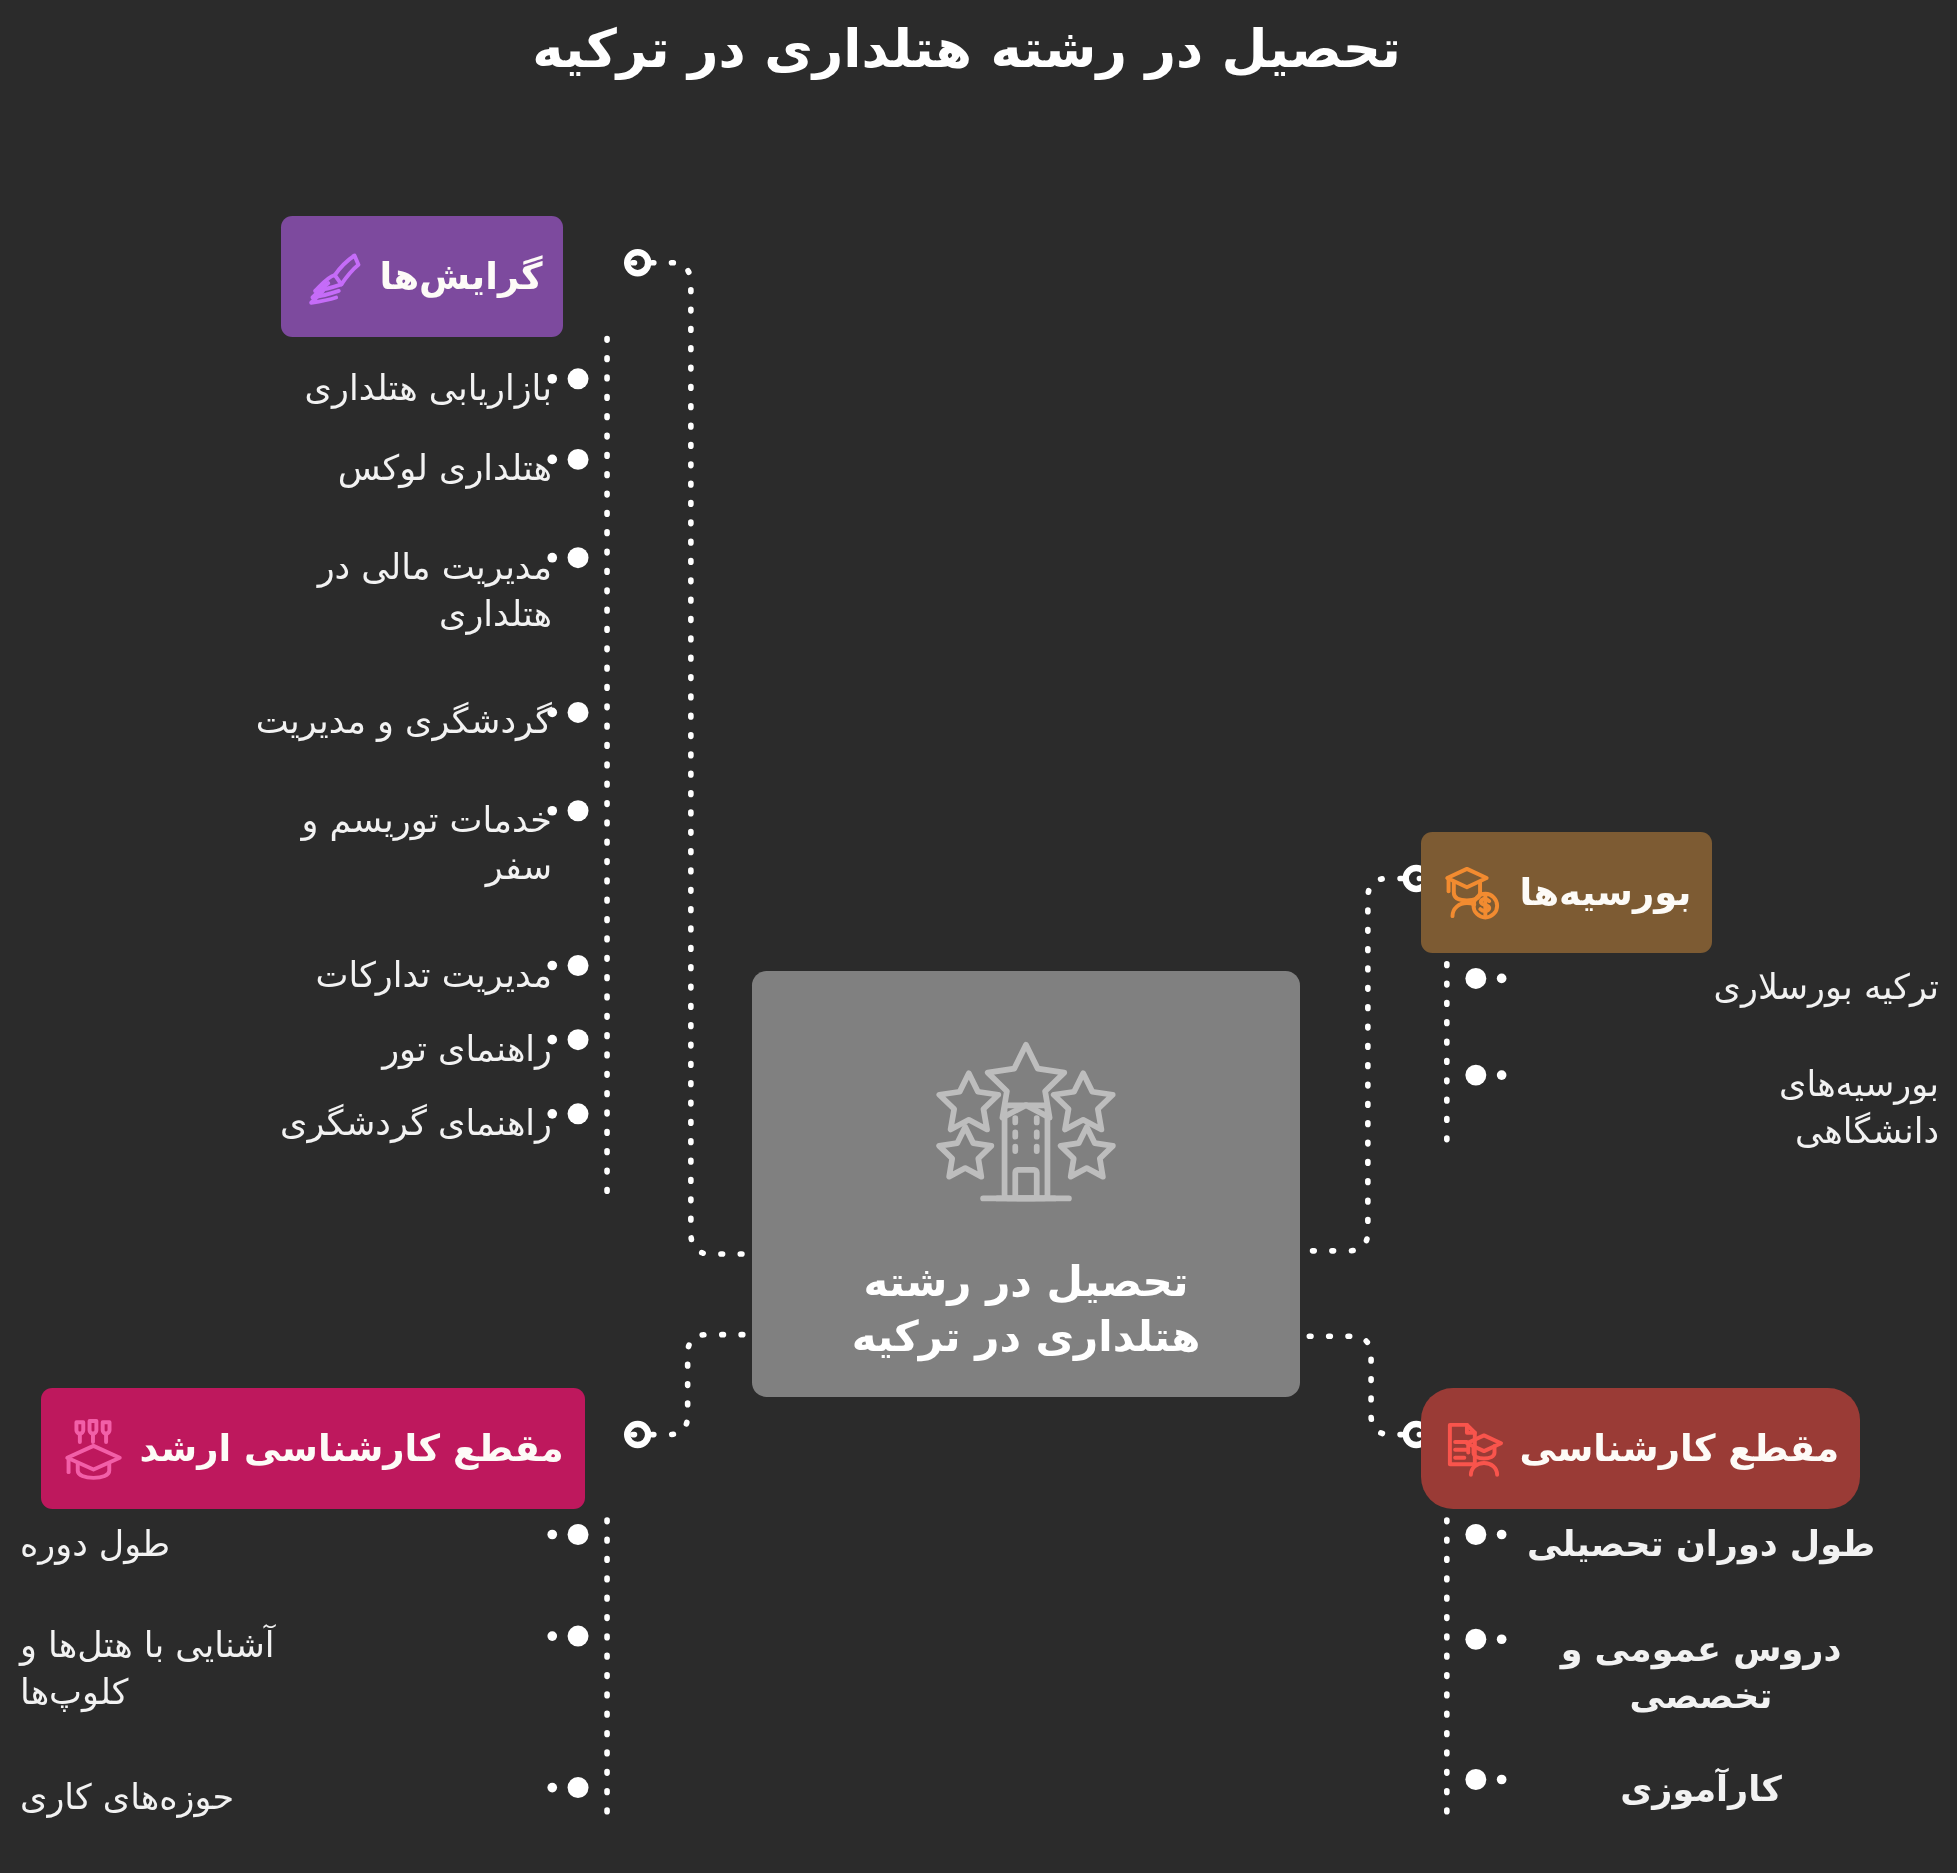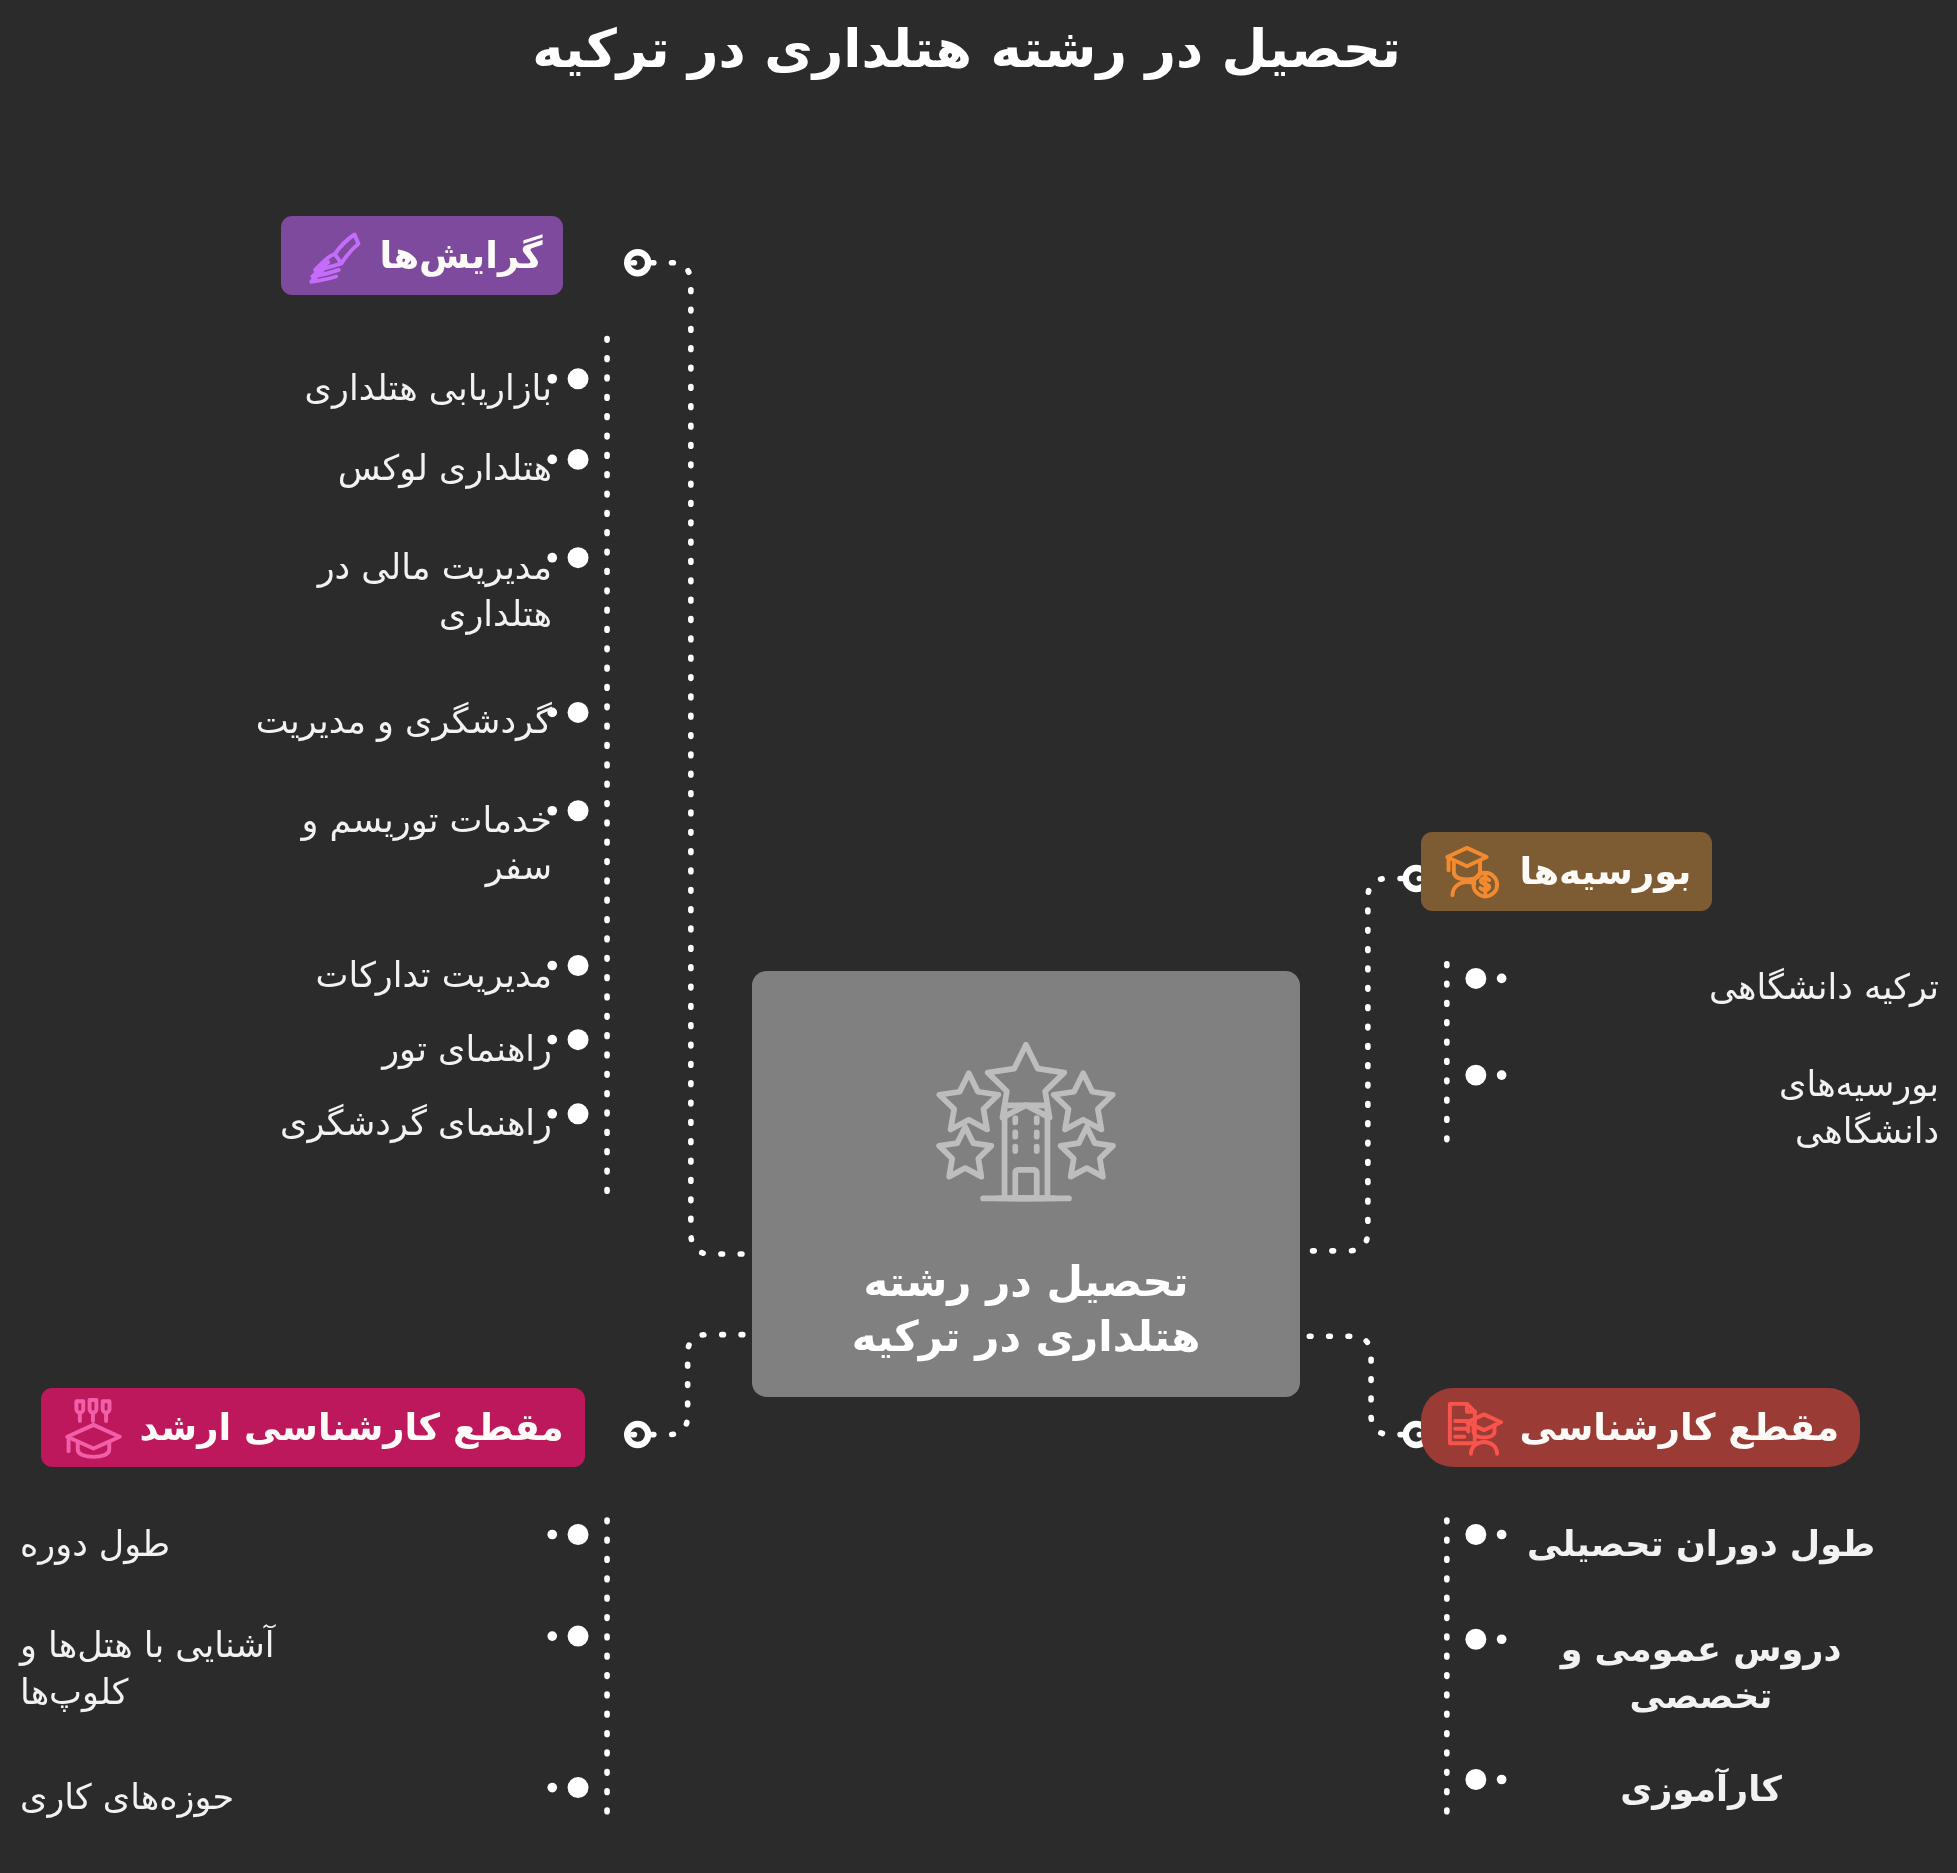--- a/index.html
+++ b/index.html
@@ -40,21 +40,21 @@
     font-size:42px;font-weight:bold;line-height:1.32;text-align:center;
     color:#ffffff;direction:rtl;width:484px;
   }
 
   
   .pill{
     position:absolute;
     border-radius:11.3px;
     display:flex;align-items:center;
     padding:0 21px;
-    height:79px;
+    height:121px;
     box-sizing:border-box;
     direction:rtl;
     gap:14.5px;
   }
   .pill .pill-label{
     font-size:37px;font-weight:bold;color:#fdfbf7;white-space:nowrap;
   }
   .pill .pill-icon{width:63px;height:63px;flex:0 0 63px;display:block;}
 
   #pill-majors{ left:293px; top:216px; background:#7d4a9e; }
@@ -200,21 +200,21 @@
       <polygon points="19,6 34,13 19,20 4,13"></polygon>
       <path d="M9 16 v8 c0 4 4 6 10 6 s10-2 10-6 v-8"></path>
       <line x1="5" y1="13" x2="5" y2="23"></line>
       <path d="M8 42 c0-6 5-10 11-10 c2 0 4 .4 5.6 1.2"></path>
       <circle cx="33" cy="34" r="9"></circle>
       <path d="M36 30.5 c-1-1-2.2-1.5-3.4-1.5 c-1.8 0-3 1-3 2.2 c0 2.8 6.4 1.6 6.4 4.6 c0 1.4-1.4 2.4-3.2 2.4 c-1.4 0-2.6-.5-3.6-1.5"></path>
       <line x1="33" y1="27" x2="33" y2="41"></line>
     </svg>
   </div>
   <div class="sublist" id="list-scholarships">
-      <div class="sub-item" style="top: -3.2px;">ترکیه دانشگاهی</div>
+      <div class="sub-item" style="top: -3.2px;">ترکیه بورسلاری</div>
       <div class="sub-item" style="top: 94px;">بورسیه‌های
 دانشگاهی</div>
     </div>
 
   <div class="pill" id="pill-bachelor">
     <span class="pill-label">مقطع کارشناسی</span>
     <svg class="pill-icon" viewBox="0 0 48 48" fill="none" stroke="#f9544c" stroke-width="3" stroke-linejoin="round" stroke-linecap="round">
       <path d="M6 6 h13 l6 6 v24 H6 Z"></path>
       <path d="M19 6 v6 h6"></path>
       <line x1="10" y1="19" x2="19" y2="19"></line>

